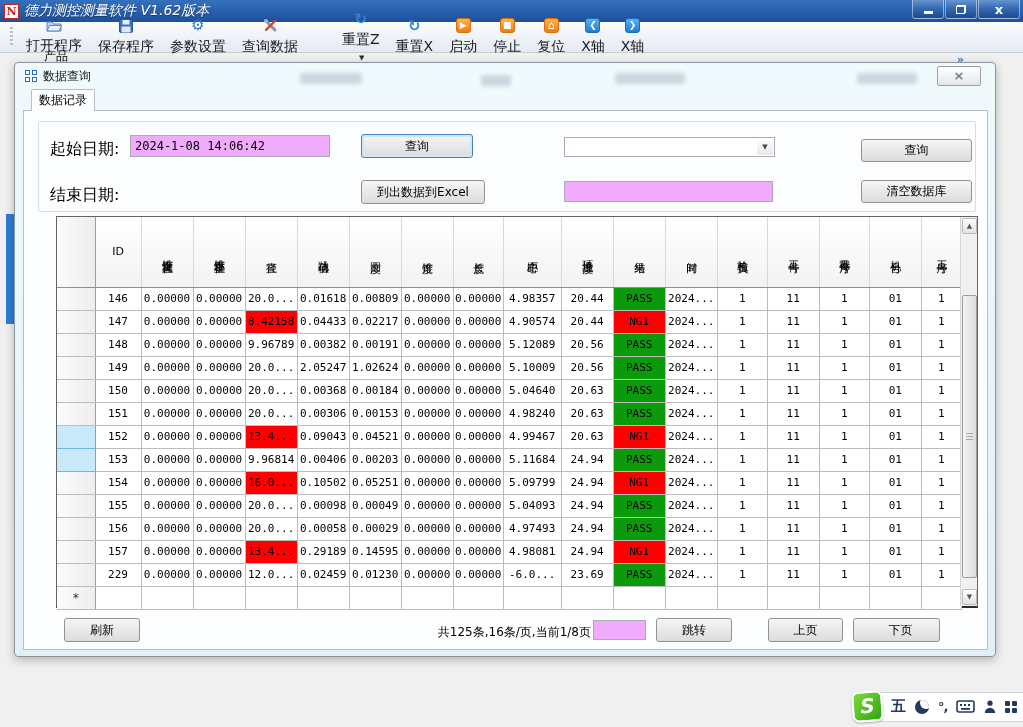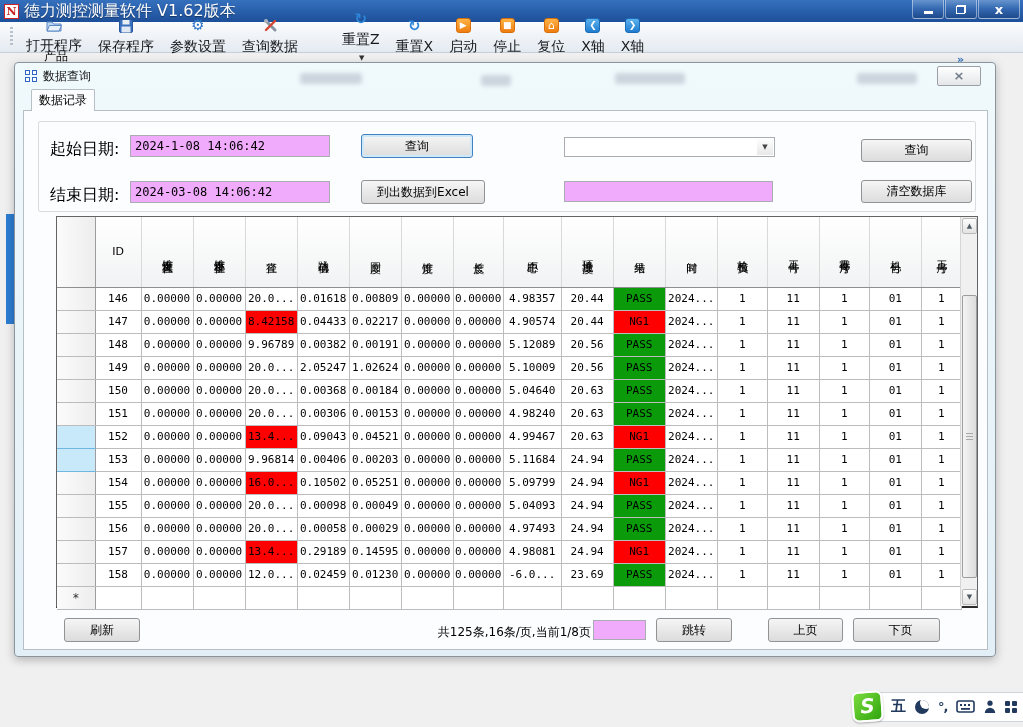--- a/index.html
+++ b/index.html
@@ -12,21 +12,21 @@
   .titlebar {
     position:absolute; left:0; top:0; width:1023px; height:22px;
     background:linear-gradient(#3570bd,#1d4f9a); display:flex; align-items:center;
     color:#fff; padding-left:4px;
   }
   .app-icon {
     width:15px; height:15px; background:#fff; border:1px solid #c22;
     color:#c22; font-weight:bold; font-size:11px; line-height:13px; text-align:center;
     margin-right:5px; font-family:"DejaVu Serif", serif;
   }
-  .titlebar-title { font-size:16px; text-shadow:0 1px 1px rgba(0,0,0,.4); }
+  .titlebar-title { font-size:14px; text-shadow:0 1px 1px rgba(0,0,0,.4);font-style:italic; }
   .win-buttons { position:absolute; right:3px; top:0; display:flex; gap:1px; }
   .win-btn {
     width:32px; height:19px; display:flex; align-items:center; justify-content:center;
     background:linear-gradient(rgba(255,255,255,.25),rgba(255,255,255,.05) 45%,rgba(0,0,0,.12));
     border:1px solid rgba(255,255,255,.45); border-top:none; border-radius:0 0 3px 3px;
     color:#fff; cursor:pointer;
   }
   .win-btn.close { width:42px; }
   .glyph-min { width:9px; height:3px; background:#fff; margin-top:6px; }
   .glyph-restore { position:relative; width:10px; height:9px; }
@@ -266,21 +266,20 @@
 
     <span class="frm-label" style="left:26px; top:28px;">起始日期:</span>
     <input class="txt" style="left: 106px; top: 24px; width: 200px; height: 22px;" value="2024-1-08 14:06:42">
     <div class="btn focused" style="left:337px; top:23px; width:112px; height:24px; line-height:22px;">查询</div>
     <div class="combo" style="left:540px; top:26px; width:211px; height:20px;">
       <span class="combo-arrow">▼</span>
     </div>
     <div class="btn" style="left:837px; top:28px; width:111px; height:23px; line-height:21px;">查询</div>
 
     <span class="frm-label" style="left:26px; top:74px;">结束日期:</span>
-    <input class="txt" style="left: 106px; top: 70px; width: 200px; height: 22px;" value="2024-03-08 14:06:42">
     <div class="btn" style="left:337px; top:69px; width:124px; height:24px; line-height:22px;">到出数据到Excel</div>
     <input class="txt" style="left: 540px; top: 70px; width: 209px; height: 21px;">
     <div class="btn" style="left:837px; top:69px; width:111px; height:23px; line-height:21px;">清空数据库</div>
 
     <div class="grid-wrap">
       <table class="grid">
           <colgroup>
             <col style="width: 38px;">
             <col style="width: 46px;">
             <col style="width: 52px;">
@@ -558,21 +557,21 @@
               <td class="ng">NG1</td>
               <td>2024...</td>
               <td>1</td>
               <td>11</td>
               <td>1</td>
               <td>01</td>
               <td>1</td>
             </tr>
             <tr>
               <td class="gutter"></td>
-              <td>158</td>
+              <td>229</td>
               <td>0.00000</td>
               <td>0.00000</td>
               <td>12.0...</td>
               <td>0.02459</td>
               <td>0.01230</td>
               <td>0.00000</td>
               <td>0.00000</td>
               <td>-6.0...</td>
               <td>23.69</td>
               <td class="pass">PASS</td>

